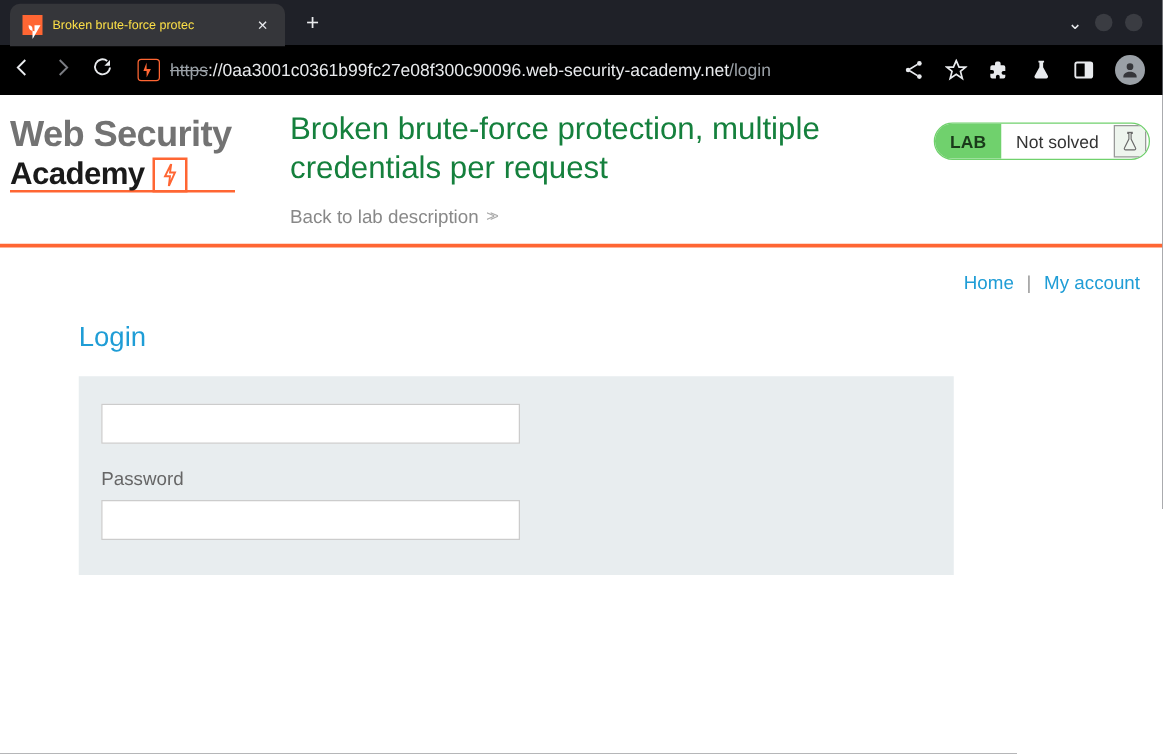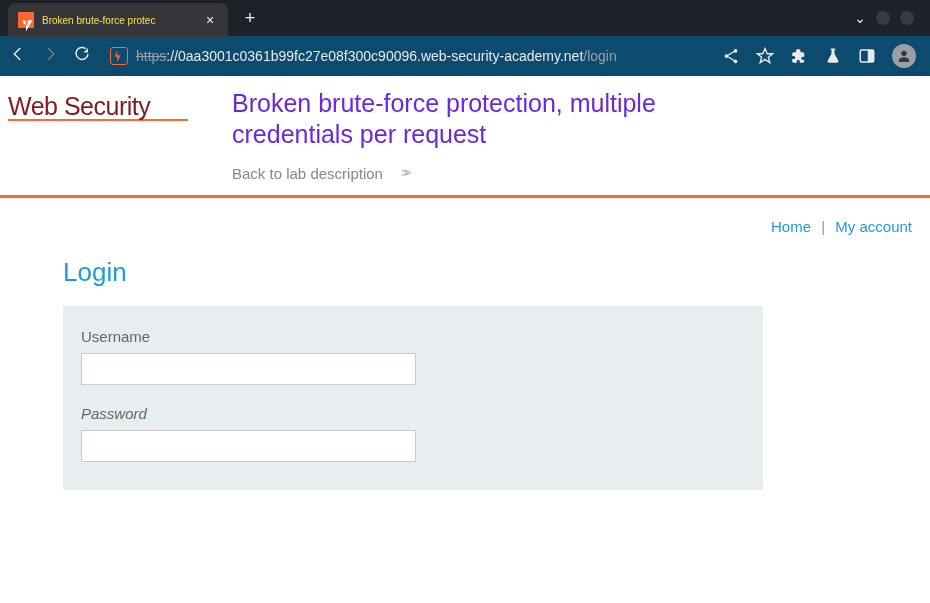--- a/index.html
+++ b/index.html
@@ -74,21 +74,21 @@
     .window-circle {
       width: 14px; height: 14px;
       border-radius: 50%;
       background: #3a3c42;
     }
 
     .toolbar {
       display: flex;
       align-items: center;
       height: 40px;
-      background: #0c4a6e;
+      background: #000000;
       padding: 0 8px;
       gap: 12px;
     }
     .nav-icon {
       color: #e8eaed;
       font-size: 16px;
       width: 20px;
       text-align: center;
       cursor: pointer;
     }
@@ -150,21 +150,21 @@
     .lab-header {
       display: flex;
       padding: 12px 8px 12px 8px;
       gap: 24px;
       align-items: flex-start;
     }
     .logo {
       width: 200px;
       padding-top: 4px;
     }
-    .logo-line1 { font-size: 25px; font-weight: 400; color: #7f1d1d; letter-spacing: -0.5px; }
+    .logo-line1 { font-size: 29px; font-weight: 700; color: #737373; letter-spacing: -0.5px; }
     .logo-line2 {
       font-size: 25px; font-weight: 800; color: #1a1a1a;
       display: flex; align-items: center; gap: 4px;
       letter-spacing: -0.5px;
     }
     .logo-box {
       width: 28px; height: 28px;
       border: 2px solid #ff6633;
       display: flex;
       align-items: center;
@@ -173,33 +173,33 @@
     }
     .logo-box svg { width: 14px; height: 18px; }
     .logo-underline {
       border-bottom: 2px solid #ff6633;
       width: 180px;
       margin-top: -2px;
     }
     .header-main { flex: 1; }
     .lab-title {
       font-size: 25px;
-      color: #6d28d9;
+      color: #15803d;
       line-height: 1.25;
       font-weight: 400;
       padding-right: 180px;
     }
     .back-link {
       margin-top: 14px;
       color: #888;
       font-size: 15px;
       cursor: pointer;
       display: inline-flex;
       align-items: center;
-      gap: 18px;
+      gap: 6px;
     }
     .back-chevron { font-size: 12px; color: #aaa; letter-spacing: -4px; }
 
     .lab-status {
       position: absolute;
       right: 10px;
       top: 98px;
       display: flex;
       align-items: center;
       border: 1px solid #70d16d;
@@ -249,37 +249,37 @@
     .top-nav {
       text-align: right;
       font-size: 15px;
       color: #999;
     }
     .top-nav a { color: #1f9dd6; text-decoration: none; cursor: pointer; }
     .top-nav .sep { margin: 0 6px; color: #999; }
 
     .login-heading {
       color: #1f9dd6;
-      font-size: 26px;
+      font-size: 22px;
       font-weight: 400;
       margin-top: 22px;
     }
 
     .login-panel {
       background: #e8edef;
       margin-top: 18px;
       padding: 22px 18px 28px;
       width: 700px;
     }
     .field-label {
       color: #666;
       font-size: 15px;
       margin-bottom: 8px;
     }
-    .field-label.second { margin-top: 20px; font-style: italic; }
+    .field-label.second { margin-top: 20px; }
     .text-input {
       width: 335px;
       height: 32px;
       border: 1px solid #ccc;
       background: #fff;
       padding: 0 8px;
       font-size: 14px;
     }
     .login-button {
       margin-top: 26px;
@@ -379,43 +379,59 @@
           </svg>
       </span>
     </div>
   </div>
 </div>
 
 <div class="page">
   <div class="lab-header">
     <div class="logo">
       <div class="logo-line1">Web Security</div>
+      <div class="logo-line2">
+        <span>Academy</span>
+        <span class="logo-box">
+          <svg viewBox="0 0 12 18">
+              <path d="M7 0 L2 10 L6 10 L5 18 L10 7 L6 7 Z" fill="none" stroke="#ff6633" stroke-width="1.5"></path>
+            </svg>
+        </span>
+      </div>
       <div class="logo-underline"></div>
     </div>
     <div class="header-main">
       <div class="lab-title">Broken brute-force protection, multiple credentials per request</div>
       <div class="back-link">
         <span>Back to lab description</span>
         <span class="back-chevron">&gt;&gt;</span>
       </div>
     </div>
   </div>
 
+  <div class="lab-status">
+    <div class="lab-badge">LAB</div>
+    <div class="lab-status-text">Not solved</div>
+    <div class="lab-flask">
+      <svg viewBox="0 0 14 18">
+          <path d="M5 1h4v1l-1 0v5l4 8a1.2 1.2 0 0 1-1.1 1.8H3.1A1.2 1.2 0 0 1 2 15l4-8V2l-1 0z" fill="none" stroke="#666" stroke-width="1"></path>
+        </svg>
+    </div>
+  </div>
 
   <div class="orange-divider"></div>
 
   <div class="content">
     <div class="top-nav">
       <a>Home</a>
       <span class="sep">|</span>
       <a>My account</a>
     </div>
 
     <h1 class="login-heading">Login</h1>
 
     <div class="login-panel">
-      <div class="field-label">Username</div>
       <input class="text-input" type="text" style="">
       <div class="field-label second">Password</div>
       <input class="text-input" type="password" style="">
     </div>
   </div>
 </div>
 
 </body></html>

